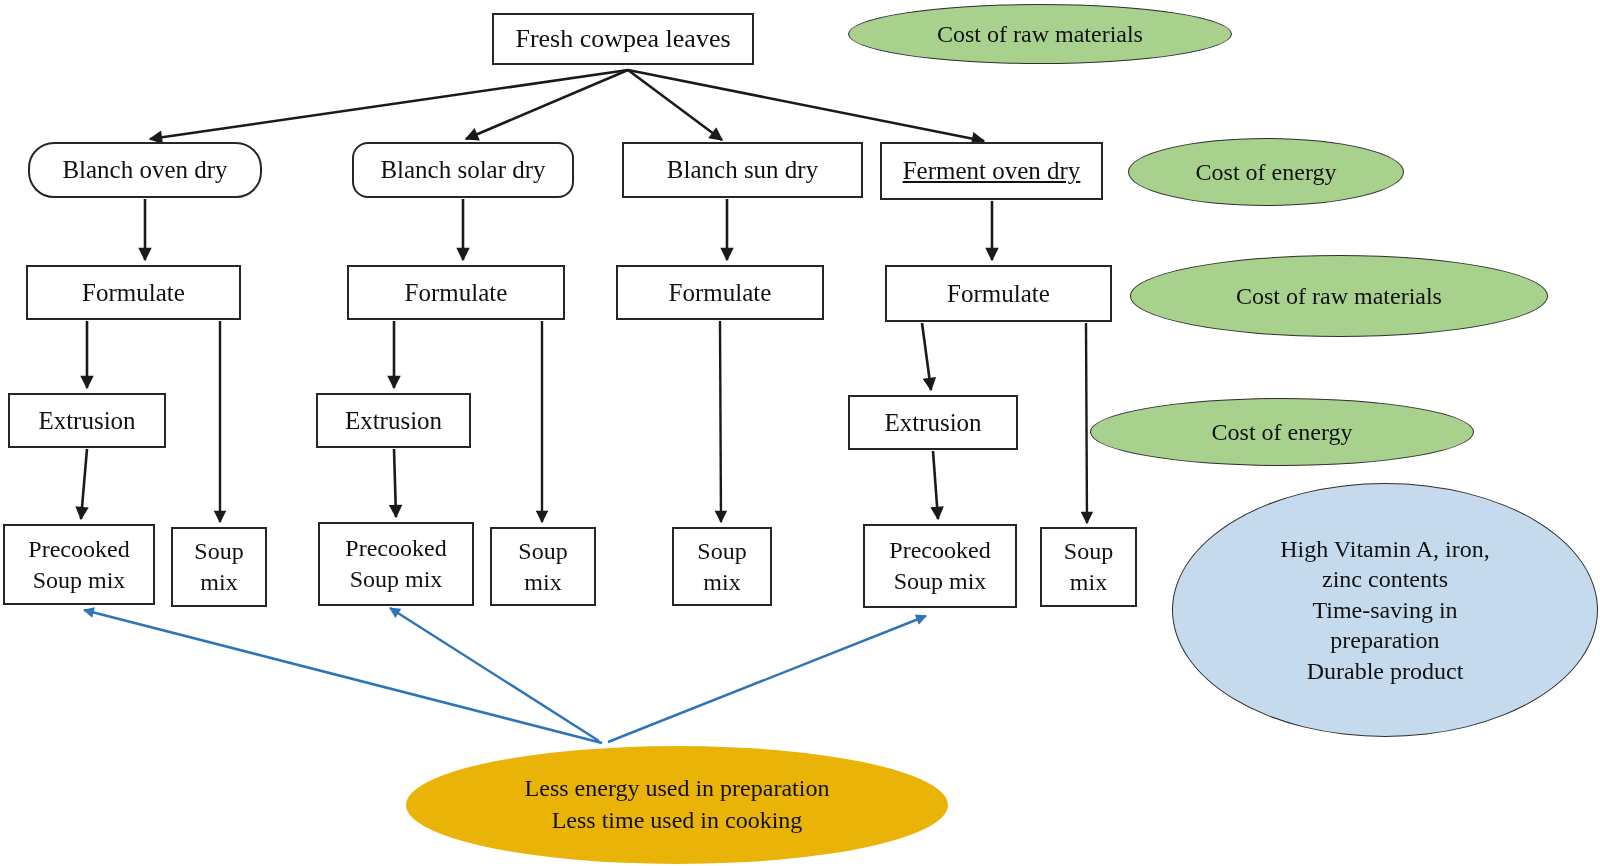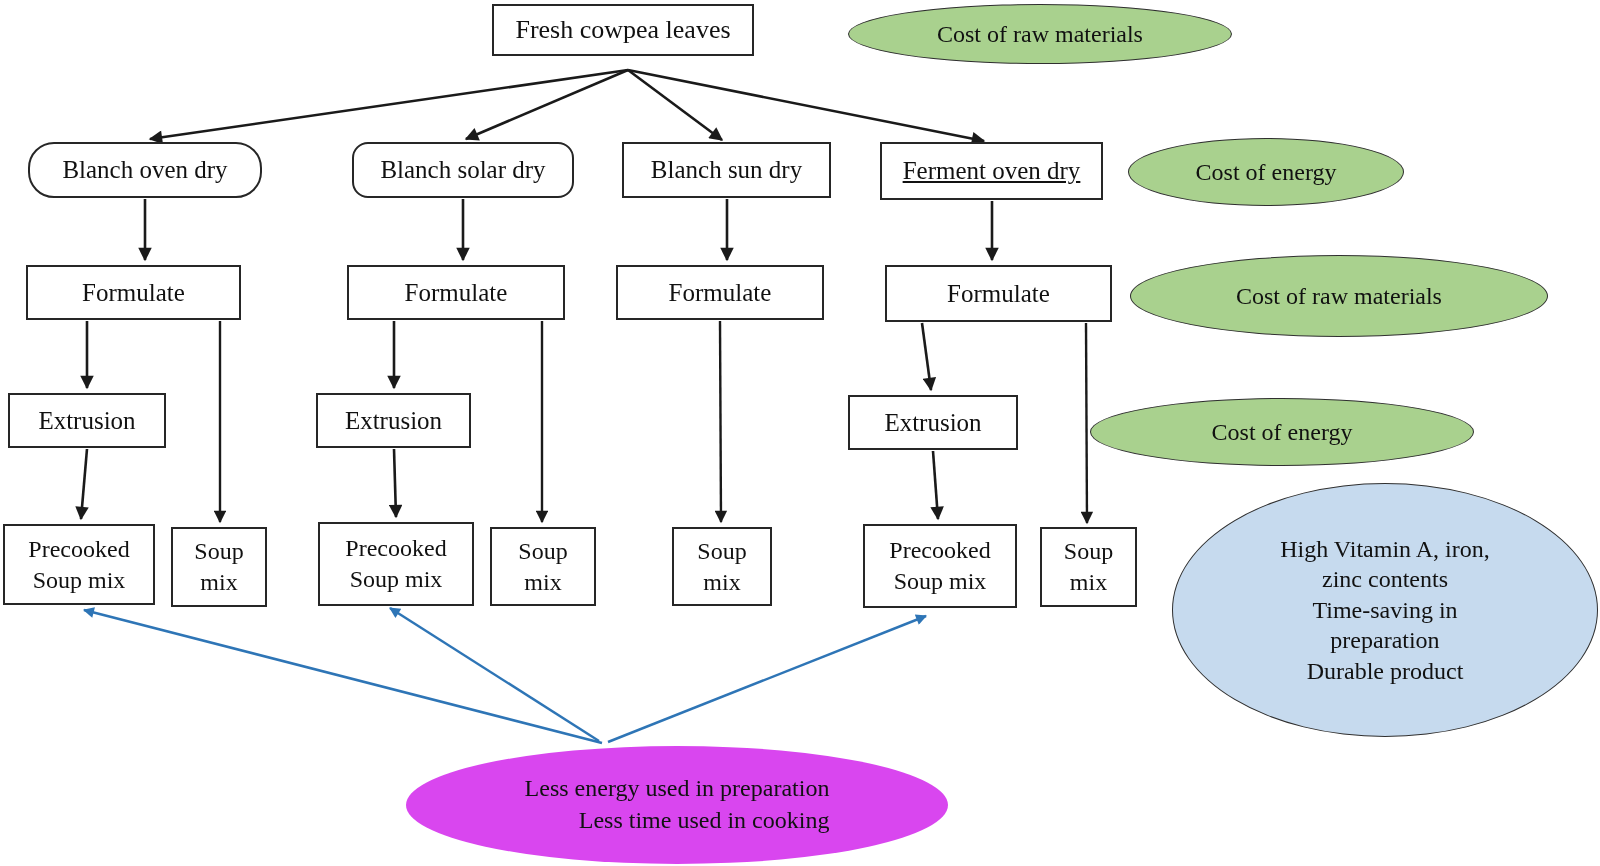--- a/index.html
+++ b/index.html
@@ -22,22 +22,22 @@
     position:absolute; z-index:1; border-radius:50%;
     display:flex; align-items:center; justify-content:center;
     text-align:center; box-sizing:border-box; font-size:24px;
   }
   .ellipse.green { background:#a9d18e; border:1.7px solid #2f2f2f; }
   .ellipse.blue-right {
     background:#c6daee; border:1.7px solid #2f2f2f;
     white-space:pre-line; line-height:1.27;
   }
   .ellipse.blue-bottom {
-    background:#d946ef; border:none;
-    white-space:pre-line; line-height:1.32;text-align:right;
+    background:#eab308; border:none;
+    white-space:pre-line; line-height:1.32;
   }
 </style>
 </head>
 <body>
 
 <div class="canvas">
 
   <svg class="connectors" width="1600" height="866" viewBox="0 0 1600 866">
     <defs>
       <marker id="ah-black" viewBox="0 0 10 10" refX="9" refY="5" markerWidth="5.6" markerHeight="5.2" orient="auto-start-reverse">
@@ -69,25 +69,25 @@
 
     <line x1="87" y1="449" x2="81" y2="519" stroke="#1a1a1a" stroke-width="2.6" marker-end="url(#ah-black)"></line>
     <line x1="394" y1="449" x2="396" y2="517" stroke="#1a1a1a" stroke-width="2.6" marker-end="url(#ah-black)"></line>
     <line x1="933" y1="451" x2="938" y2="519" stroke="#1a1a1a" stroke-width="2.6" marker-end="url(#ah-black)"></line>
 
     <line x1="602" y1="743" x2="84" y2="610" stroke="#2e75b6" stroke-width="2.5" marker-end="url(#ah-blue)"></line>
     <line x1="599" y1="741" x2="390" y2="608" stroke="#2e75b6" stroke-width="2.5" marker-end="url(#ah-blue)"></line>
     <line x1="608" y1="742" x2="926" y2="616" stroke="#2e75b6" stroke-width="2.5" marker-end="url(#ah-blue)"></line>
   </svg>
 
-  <div class="box root" style="left:492px; top:4px; width:262px; height:52px;">Fresh cowpea leaves</div>
+  <div class="box root" style="left:492px; top:13px; width:262px; height:52px;">Fresh cowpea leaves</div>
 
   <div class="box" style="left:28px;  top:142px; width:234px; height:56px;border-radius:26px;">Blanch oven dry</div>
   <div class="box" style="left:352px; top:142px; width:222px; height:56px;border-radius:16px;">Blanch solar dry</div>
-  <div class="box" style="left:622px; top:142px; width:209px; height:56px;">Blanch sun dry</div>
+  <div class="box" style="left:622px; top:142px; width:241px; height:56px;">Blanch sun dry</div>
   <div class="box" style="left:880px; top:142px; width:223px; height:58px;text-decoration:underline;">Ferment oven dry</div>
 
   <div class="box" style="left:26px;  top:265px; width:215px; height:55px;">Formulate</div>
   <div class="box" style="left:347px; top:265px; width:218px; height:55px;">Formulate</div>
   <div class="box" style="left:616px; top:265px; width:208px; height:55px;">Formulate</div>
   <div class="box" style="left:885px; top:265px; width:227px; height:57px;">Formulate</div>
 
   <div class="box" style="left:8px;   top:393px; width:158px; height:55px;">Extrusion</div>
   <div class="box" style="left:316px; top:393px; width:155px; height:55px;">Extrusion</div>
   <div class="box" style="left:848px; top:395px; width:170px; height:55px;">Extrusion</div>

